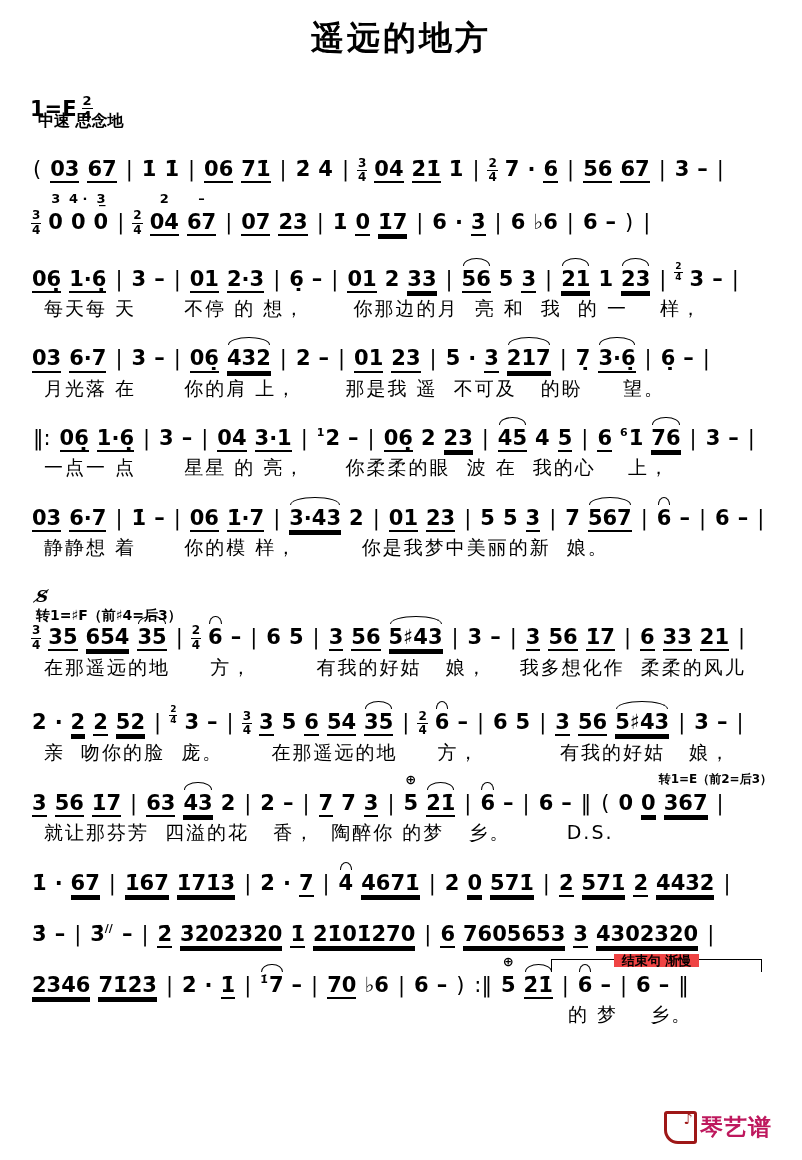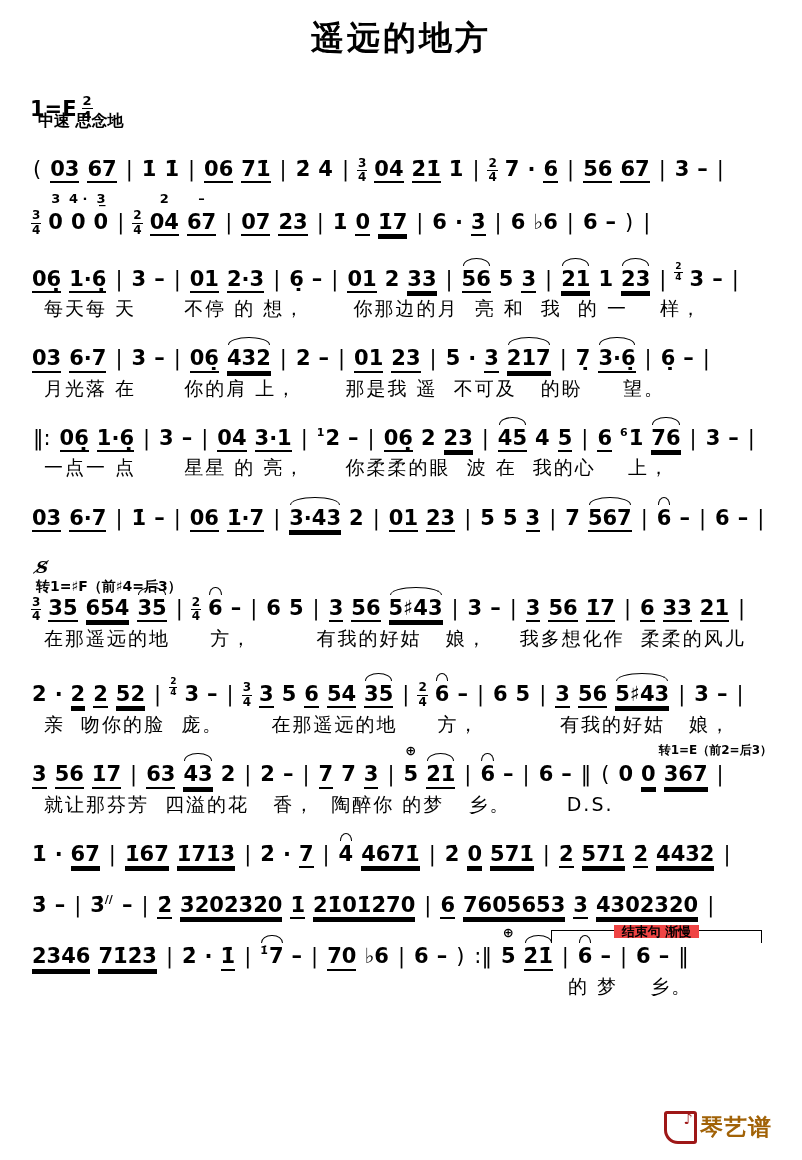--- a/index.html
+++ b/index.html
@@ -34,21 +34,21 @@
   .meta{margin-left:8px;font-size:14px;font-weight:bold;line-height:1.25;}
   .segno{font-family:"DejaVu Serif",serif;font-style:italic;font-size:17px;display:block;}
   .annr{position:absolute;right:4px;top:-4px;font-size:12px;font-weight:bold;}
   .bracket{position:absolute;top:2px;right:14px;height:12px;border:1.8px solid #000;border-bottom:none;text-align:center;}
   .blabel{position:relative;top:-10px;display:inline-block;background:#ef4444;padding:0 8px;font-size:13px;font-weight:bold;line-height:1;}
   
   .footer{position:absolute;right:30px;bottom:16px;display:flex;align-items:center;}
   .wm-icon{position:relative;width:27px;height:27px;border:3px solid #9e1717;border-radius:3px;margin-right:3px;
     border-bottom-left-radius:14px;display:inline-block;}
   .wm-note{position:absolute;right:1px;top:-4px;color:#9e1717;font-size:15px;font-weight:bold;}
-  .wm-text{color:#a16207;font-size:23px;font-weight:bold;letter-spacing:1px;}
+  .wm-text{color:#be185d;font-size:23px;font-weight:bold;letter-spacing:1px;}
 </style>
 </head>
 <body>
 
 <div class="page">
   <h1 class="title">遥远的地方</h1>
 
   <div class="header">
     <div class="keyline">
       <span>1=E</span><span class="frac"><i class="top">2</i><i>4</i></span>
@@ -70,20 +70,21 @@
       <div class="sys">
         <div class="row"><span class="tok u1">03</span><span class="tok u1">6·7</span><span class="bar">|</span><span class="tok">3</span><span class="tok">–</span><span class="bar">|</span><span class="tok u1">06̣</span><span class="tok u2 s">432</span><span class="bar">|</span><span class="tok">2</span><span class="tok">–</span><span class="bar">|</span><span class="tok u1">01</span><span class="tok u1">23</span><span class="bar">|</span><span class="tok">5</span><span class="tok">·</span><span class="tok u1">3</span><span class="tok u2 s">217</span><span class="bar">|</span><span class="tok">7̣</span><span class="tok u1 s">3·6̣</span><span class="bar">|</span><span class="tok">6̣</span><span class="tok">–</span><span class="bar">|</span></div>
         <div class="lyr">月光落 在      你的肩 上，      那是我 遥  不可及   的盼     望。</div>
       </div>
       <div class="sys">
         <div class="row"><span class="bar">‖:</span><span class="tok u1">06̣</span><span class="tok u1">1·6̣</span><span class="bar">|</span><span class="tok">3</span><span class="tok">–</span><span class="bar">|</span><span class="tok u1">04</span><span class="tok u1">3·1</span><span class="bar">|</span><span class="tok"><sup class="g">1</sup>2</span><span class="tok">–</span><span class="bar">|</span><span class="tok u1">06̣</span><span class="tok">2</span><span class="tok u2">23</span><span class="bar">|</span><span class="tok u1 s">45</span><span class="tok">4</span><span class="tok u1">5</span><span class="bar">|</span><span class="tok u1">6</span><span class="tok"><sup class="g">6</sup>1̇</span><span class="tok u2 s">76</span><span class="bar">|</span><span class="tok">3</span><span class="tok">–</span><span class="bar">|</span></div>
         <div class="lyr">一点一 点      星星 的 亮，     你柔柔的眼  波 在  我的心    上，</div>
       </div>
       <div class="sys">
         <div class="row"><span class="tok u1">03</span><span class="tok u1">6·7</span><span class="bar">|</span><span class="tok">1̇</span><span class="tok">–</span><span class="bar">|</span><span class="tok u1">06</span><span class="tok u1">1̇·7</span><span class="bar">|</span><span class="tok u2 s">3·43</span><span class="tok">2</span><span class="bar">|</span><span class="tok u1">01</span><span class="tok u1">23</span><span class="bar">|</span><span class="tok">5</span><span class="tok">5</span><span class="tok u1">3</span><span class="bar">|</span><span class="tok">7</span><span class="tok u1 s">567</span><span class="bar">|</span><span class="tok s">6</span><span class="tok">–</span><span class="bar">|</span><span class="tok">6</span><span class="tok">–</span><span class="bar">|</span></div>
+        <div class="lyr">静静想 着      你的模 样，        你是我梦中美丽的新  娘。</div>
       </div>
       <div class="sys">
         <div class="meta"><span class="segno">S̸</span><span class="annl">转1=♯F（前♯4=后3）</span></div>
         <div class="row"><span class="tsn"><i class="tn">3</i><i class="td">4</i></span><span class="tok u1">35</span><span class="tok u2">654</span><span class="tok u1 s">35</span><span class="bar">|</span><span class="tsn"><i class="tn">2</i><i class="td">4</i></span><span class="tok s">6</span><span class="tok">–</span><span class="bar">|</span><span class="tok">6</span><span class="tok">5</span><span class="bar">|</span><span class="tok u1">3</span><span class="tok u1">56</span><span class="tok u2 s">5♯43</span><span class="bar">|</span><span class="tok">3</span><span class="tok">–</span><span class="bar">|</span><span class="tok u1">3</span><span class="tok u1">56</span><span class="tok u1">1̇7</span><span class="bar">|</span><span class="tok u1">6</span><span class="tok u1">33</span><span class="tok u1">21</span><span class="bar">|</span></div>
         <div class="lyr">在那遥远的地     方，        有我的好姑   娘，    我多想化作  柔柔的风儿</div>
       </div>
       <div class="sys">
         <div class="row"><span class="tok">2</span><span class="tok">·</span><span class="tok u2">2</span><span class="tok u1">2</span><span class="tok u2">52</span><span class="bar">|</span><span class="tsn smts"><i class="tn">2</i><i class="td">4</i></span><span class="tok">3</span><span class="tok">–</span><span class="bar">|</span><span class="tsn"><i class="tn">3</i><i class="td">4</i></span><span class="tok u1">3</span><span class="tok">5</span><span class="tok u1">6</span><span class="tok u1">54</span><span class="tok u1 s">35</span><span class="bar">|</span><span class="tsn"><i class="tn">2</i><i class="td">4</i></span><span class="tok s">6</span><span class="tok">–</span><span class="bar">|</span><span class="tok">6</span><span class="tok">5</span><span class="bar">|</span><span class="tok u1">3</span><span class="tok u1">56</span><span class="tok u2 s">5♯43</span><span class="bar">|</span><span class="tok">3</span><span class="tok">–</span><span class="bar">|</span></div>
         <div class="lyr">亲  吻你的脸  庞。      在那遥远的地     方，          有我的好姑   娘，</div>
       </div>

